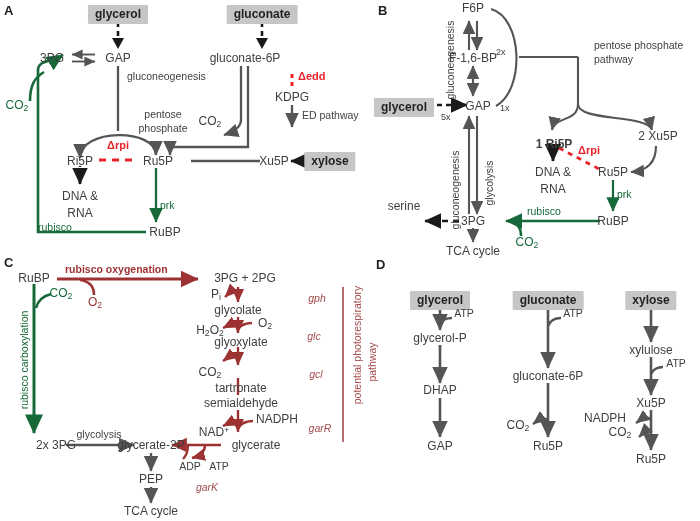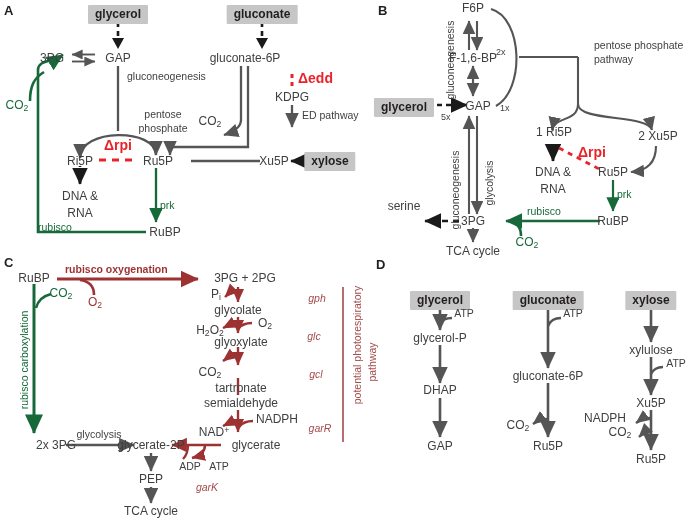--- a/index.html
+++ b/index.html
@@ -8,21 +8,21 @@
   .fig{position:absolute;left:0;top:0;width:700px;height:521px;}
   svg{position:absolute;left:0;top:0;width:700px;height:521px;overflow:visible;}
   .lbl{position:absolute;white-space:nowrap;line-height:1;}
   .panel-letter{font-weight:bold;font-size:13px;color:#231f20;}
   .met{font-size:12px;color:#3f3f3f;}
   .small{font-size:10.5px;color:#3f3f3f;}
   .tiny{font-size:9px;color:#3f3f3f;}
   .box{background:#c6c6c6;color:#231f20;font-weight:bold;font-size:12px;
        padding:2px 7px 3px 7px;border-radius:1px;}
   .grn{color:#17693a;}
-  .red{color:#e8242a;font-weight:bold;font-size:14px;}
+  .red{color:#e8242a;font-weight:bold;font-size:11px;}
   .mar{color:#9d3233;}
   .marital{color:#a34b4b;font-style:italic;}
   .ctr{transform:translate(-50%,-50%);}
   .vert{transform-origin:center center;}
   .sub{font-size:0.72em;vertical-align:-0.22em;}
   .sup{font-size:0.72em;vertical-align:0.42em;}
 </style>
 </head>
 <body>
 
@@ -217,21 +217,21 @@
 <div class="lbl red" style="left:298px;top:71px;">Δedd</div>
 <div class="lbl red ctr" style="left:118px;top:145px;">Δrpi</div>
 
 <div class="lbl panel-letter" style="left:378px;top:4px;">B</div>
 
 <div class="lbl met ctr" style="left:473px;top:8px;">F6P</div>
 <div class="lbl met ctr" style="left:473px;top:58px;">F-1,6-BP</div>
 <div class="lbl met ctr" style="left:478px;top:106px;">GAP</div>
 <div class="lbl ctr" style="left:404px;top:106px;"><span class="box">glycerol</span></div>
 
-<div class="lbl met ctr" style="left:554px;top:132px;">1 Ri5P</div>
+<div class="lbl met ctr" style="left:554px;top:144px;font-weight:bold;">1 Ri5P</div>
 <div class="lbl met ctr" style="left:658px;top:136px;">2 Xu5P</div>
 <div class="lbl met ctr" style="left:613px;top:172px;">Ru5P</div>
 <div class="lbl met ctr" style="left:553px;top:172px;">DNA &amp;</div>
 <div class="lbl met ctr" style="left:553px;top:189px;">RNA</div>
 <div class="lbl met ctr" style="left:613px;top:221px;">RuBP</div>
 <div class="lbl met ctr" style="left:473px;top:221px;">3PG</div>
 <div class="lbl met ctr" style="left:404px;top:206px;">serine</div>
 <div class="lbl met ctr" style="left:473px;top:251px;">TCA cycle</div>
 <div class="lbl met ctr grn" style="left:527px;top:243px;">CO<span class="sub">2</span></div>
 

